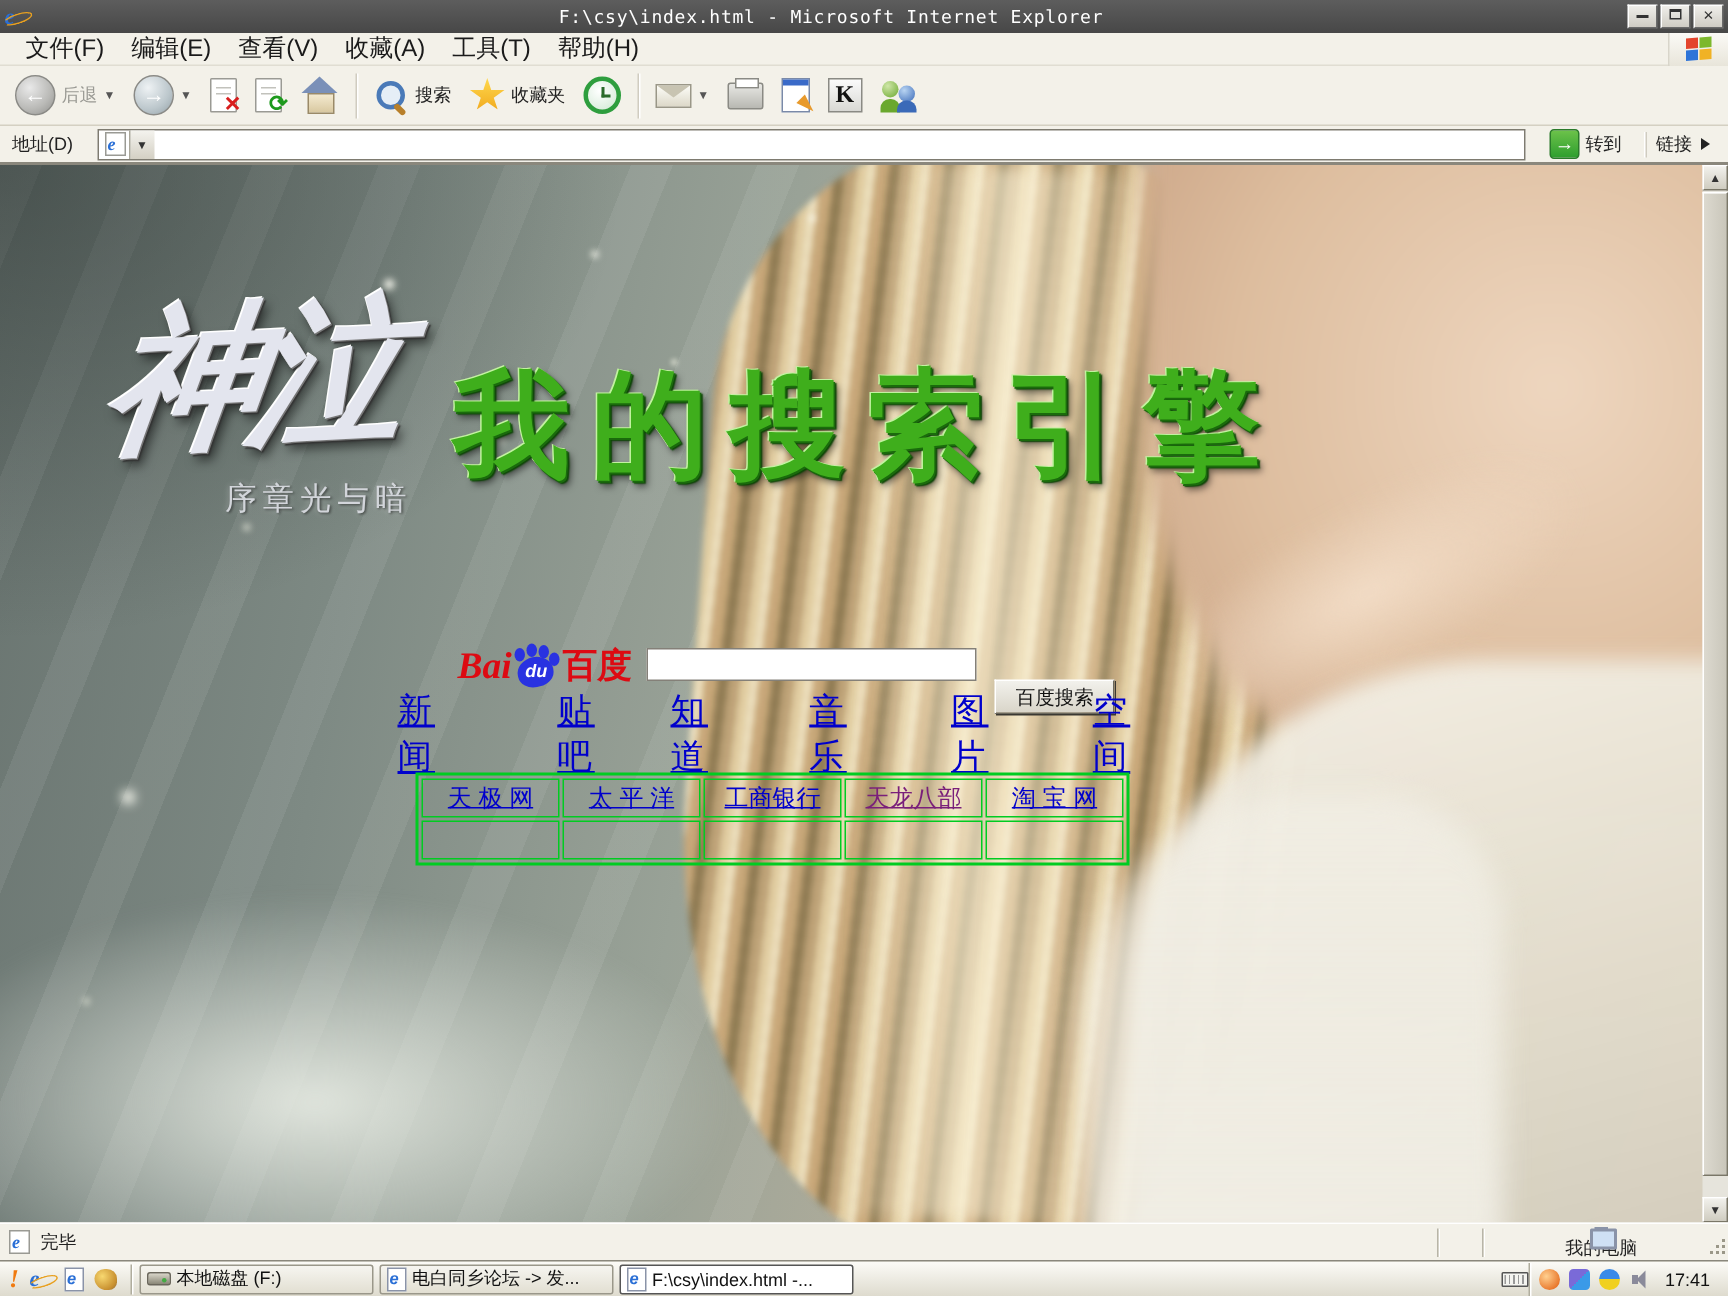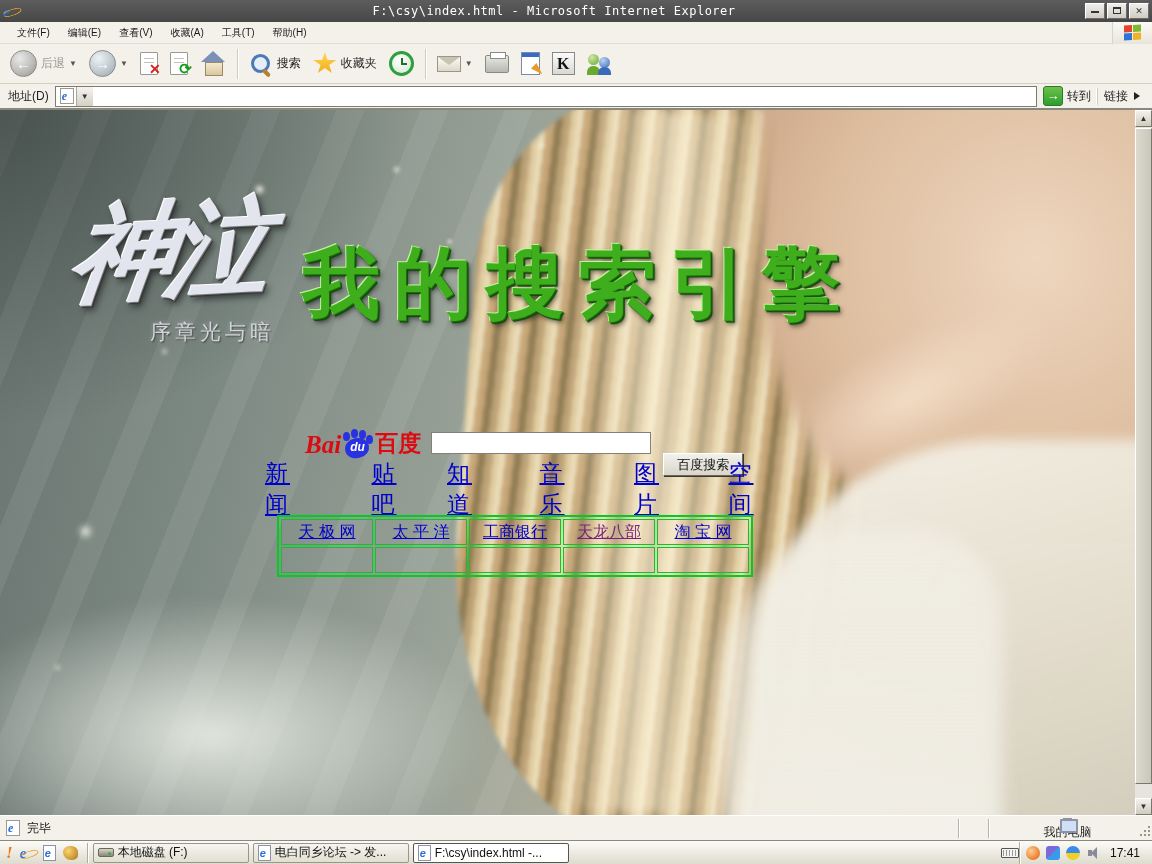--- a/index.html
+++ b/index.html
@@ -18,21 +18,21 @@
   .winbtn { width:20px; height:16px; background:linear-gradient(180deg,#efeeea,#cfccc4);
     border:1px solid #fff; border-right-color:#6a6a6a; border-bottom-color:#6a6a6a;
     color:#333; font-size:9px; line-height:14px; text-align:center; cursor:pointer;
     font-family:"DejaVu Sans", sans-serif; }
   .glyph-min { display:inline-block; width:8px; height:2px; background:#333; margin-bottom:1px; }
   .glyph-max { display:inline-block; width:8px; height:7px; border:1px solid #333; border-top-width:2px; }
 
   
   .menubar { position:absolute; top:22px; left:0; right:0; height:22px; background:#f3f1e9;
     display:flex; align-items:center; padding-left:8px; border-bottom:1px solid #e0ddd2; }
-  .menu-item { font-size:10px; color:#1a1a1a; padding:3px 9px; cursor:pointer; }
+  .menu-item { font-size:16px; color:#1a1a1a; padding:3px 9px; cursor:pointer; }
   .menubar-spacer { flex:1; }
   .winflag-panel { width:40px; height:22px; display:flex; align-items:center; justify-content:center;
     border-left:1px solid #d8d5ca; background:linear-gradient(180deg,#fbfaf6,#e8e5da); }
   .winflag { position:relative; width:17px; height:15px; transform:skewY(-4deg); }
   .winflag i { position:absolute; width:8px; height:7px; }
   .wf-r { left:0; top:0; background:#e3442c; } .wf-g { right:0; top:0; background:#7db82d; }
   .wf-b { left:0; bottom:0; background:#2e74d8; } .wf-y { right:0; bottom:0; background:#f0b225; }
 
   
   .toolbar { position:absolute; top:44px; left:0; right:0; height:40px; background:#f3f1e9;
@@ -90,21 +90,21 @@
     background:#b8802a; transform:rotate(45deg); border-radius:2px; }
   .house-ico { position:relative; width:26px; height:22px; margin-top:3px; }
   .house-ico:before { content:""; position:absolute; left:1px; top:-3px; width:0; height:0;
     border-left:12px solid transparent; border-right:12px solid transparent;
     border-bottom:11px solid #7a90b8; }
   .house-ico:after { content:""; position:absolute; left:5px; top:8px; width:16px; height:12px;
     background:linear-gradient(180deg,#f4ead0,#d8c8a0); border:1px solid #9a8a68; }
 
   
   .addressbar { position:absolute; top:84px; left:0; right:0; height:26px; background:#f3f1e9;
-    border-bottom:2px solid #8a877c; display:flex; align-items:center; padding:0 4px; gap:2px; }
+    border-bottom:2px solid #8a877c; display:flex; align-items:center; padding:0 4px; gap:12px; }
   .addr-label { font-size:12px; color:#222; padding:0 4px; }
   .addr-field { flex:1; height:21px; background:#fff; border:1px solid #7e7b70; display:flex;
     align-items:center; padding-left:2px; position:relative; }
   .addr-field input { border:none; outline:none; flex:1; height:17px;
     font-family:"DejaVu Sans Mono", monospace; font-size:12px; color:#000; background:transparent; }
   .addr-drop { width:17px; height:19px; background:linear-gradient(180deg,#f4f3ee,#d4d0c4);
     border-left:1px solid #aaa79a; text-align:center; font-size:8px; line-height:19px; color:#333;
     cursor:pointer; }
   .mini-ie { position:relative; width:14px; height:16px; background:#fff; border:1px solid #9a9a94; margin:0 2px; }
   .mini-ie span { position:absolute; left:1px; top:0px; color:#2a6fd6; font-weight:bold;

